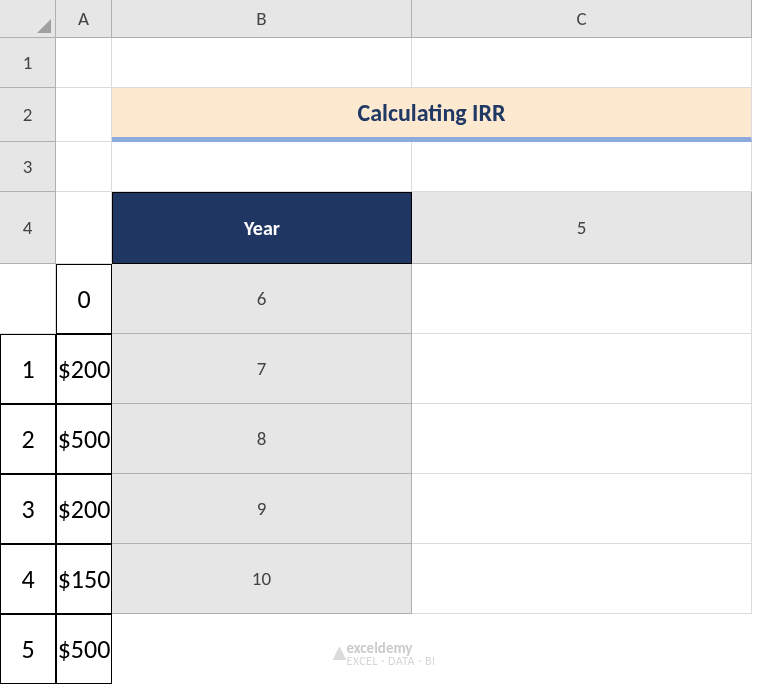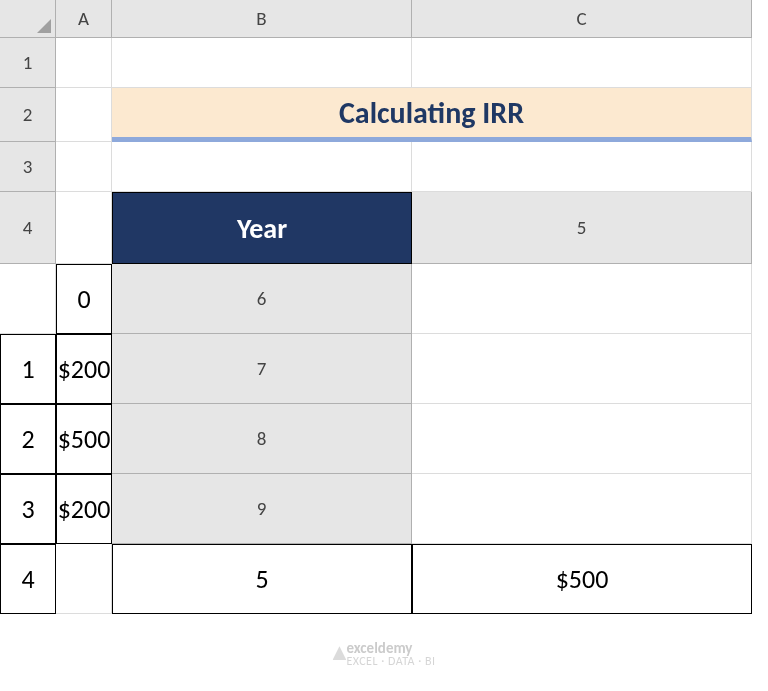--- a/index.html
+++ b/index.html
@@ -64,32 +64,32 @@
     display: flex;
     align-items: center;
     justify-content: center;
     font-size: 24px;
   }
   .title-cell {
     grid-column: 3 / 5;
     background: #fce9d0;
     color: #1f3864;
     font-weight: bold;
-    font-size: 30px;
+    font-size: 24px;
     border-bottom: 5px solid #8ea9db;
     border-right: 1px solid #dcdcdc;
     display: flex;
     align-items: center;
     justify-content: center;
   }
   .table-header {
     background: #203764;
     color: #ffffff;
     font-weight: bold;
-    font-size: 28px;
+    font-size: 20px;
     border: 1px solid #000;
   }
   .table-cell {
     background: #ffffff;
     color: #000000;
     font-size: 26px;
     border: 1px solid #000;
   }
   .watermark {
     position: absolute;
@@ -156,21 +156,23 @@
   <div class="cell table-cell">$500</div>
 
   <div class="row-header">8</div>
   <div class="cell"></div>
   <div class="cell table-cell">3</div>
   <div class="cell table-cell">$200</div>
 
   <div class="row-header">9</div>
   <div class="cell"></div>
   <div class="cell table-cell">4</div>
+  <div class="cell table-cell">$150</div>
 
+  <div class="row-header">10</div>
   <div class="cell"></div>
   <div class="cell table-cell">5</div>
   <div class="cell table-cell">$500</div>
 </div>
 
 <div class="watermark">
   <div class="watermark-icon"></div>
   <div>
     <span class="wm-bold">exceldemy</span>
     <span class="wm-sub">EXCEL · DATA · BI</span>

